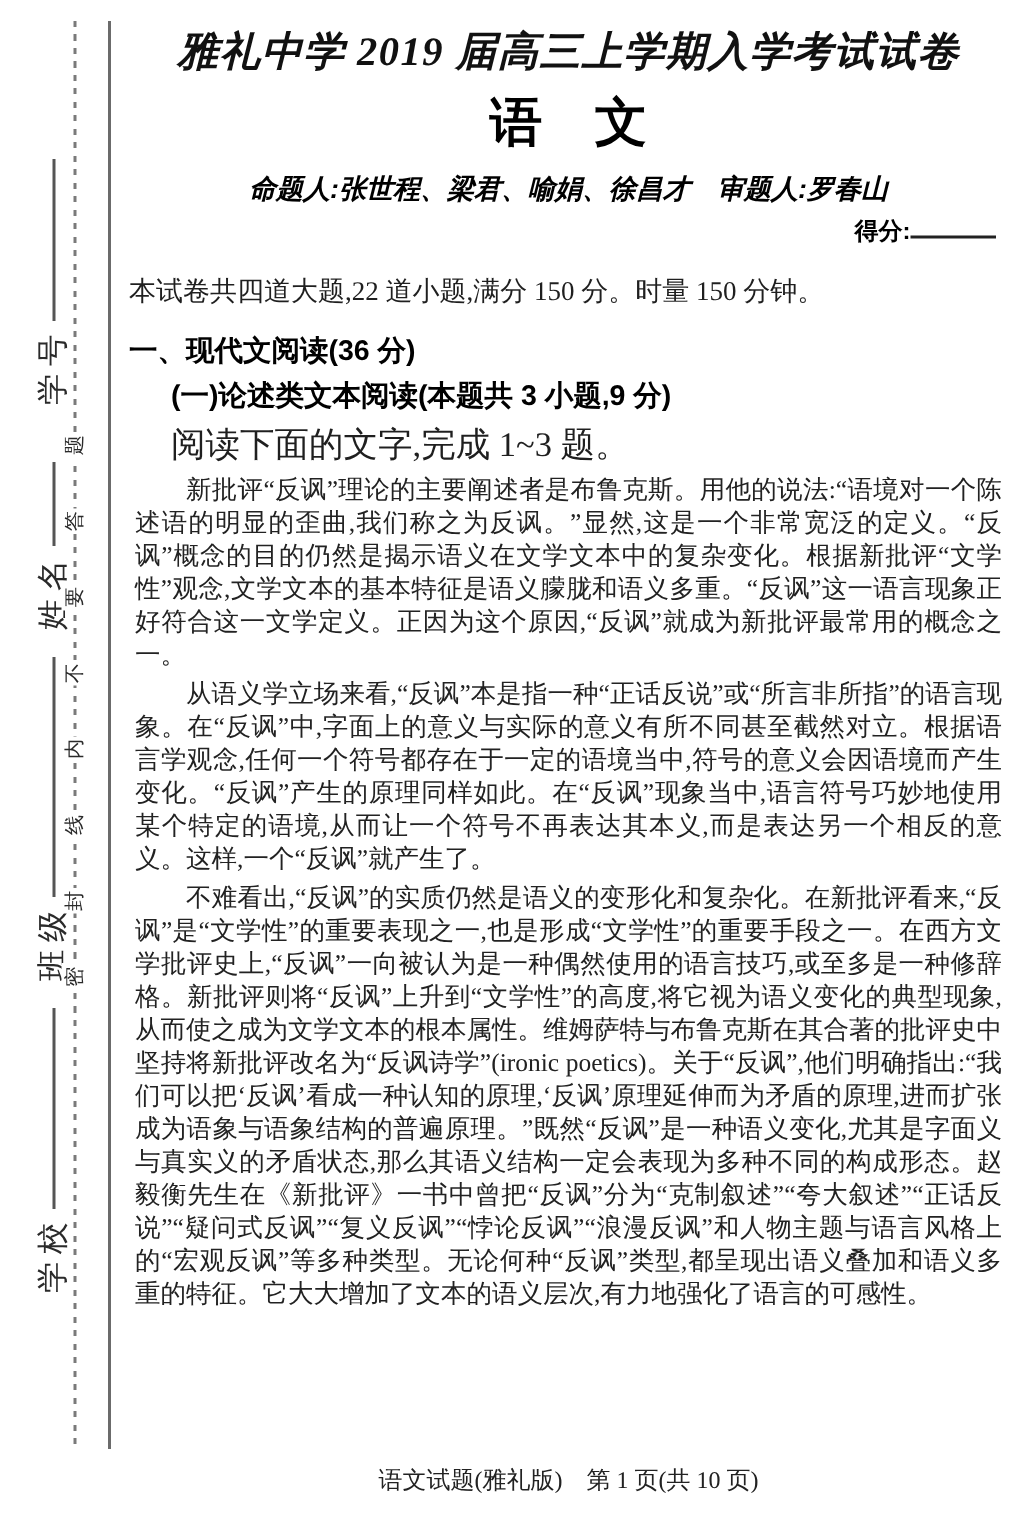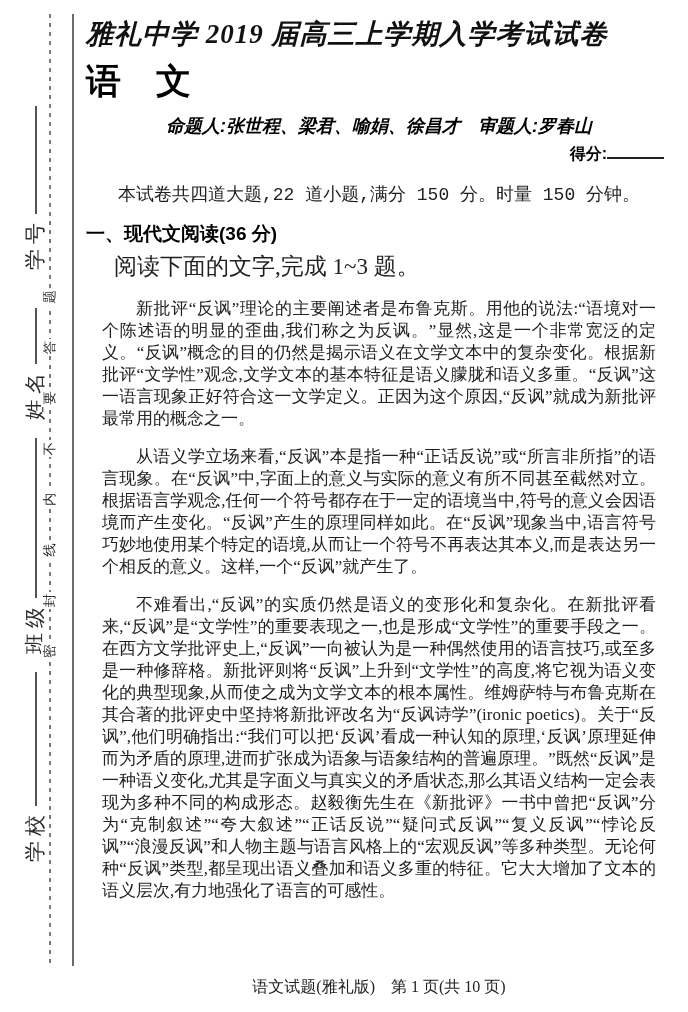--- a/index.html
+++ b/index.html
@@ -26,38 +26,38 @@
   .f2{top:426px;height:228px;} .f2 .v-inner{width:228px;} .f2 .v-blank{width:160px;}
   .f3{top:656px;height:206px;} .f3 .v-inner{width:206px;} .f3 .v-blank{width:134px;}
   .seal-strip{position:absolute;left:41px;top:288px;height:372px;width:18px;}
   .seal-inner{position:absolute;top:0;left:0;transform-origin:0 0;
     transform:rotate(-90deg) translateX(-100%);
     width:372px;height:18px;line-height:18px;
     display:flex;flex-direction:row;justify-content:space-between;}
   .seal-char{font-size:13.5px;background:#ffffff;padding:0 2px;color:#2a2a2a;}
   
   .content{position:absolute;left:86px;top:0;width:586px;}
-  .exam-title{margin-top:16px;font-size:27px;font-weight:bold;
+  .exam-title{margin-top:16px;text-align:center;font-size:27px;font-weight:bold;
     font-style:italic;letter-spacing:1px;color:#111;}
-  .subject{margin-top:6px;text-align:left;font-size:35px;font-weight:bold;
+  .subject{margin-top:6px;text-align:center;font-size:35px;font-weight:bold;
     font-family:"Liberation Sans","DejaVu Sans",sans-serif;color:#000;}
   .examiners{margin-top:9px;text-align:center;font-size:18px;font-weight:bold;
     font-family:"Liberation Sans","DejaVu Sans",sans-serif;color:#000;font-style:italic;}
   .score-row{margin-top:6px;text-align:right;padding-right:8px;font-size:16px;
     font-weight:bold;font-family:"Liberation Sans","DejaVu Sans",sans-serif;color:#000;}
   .score-blank{display:inline-block;width:57px;height:1px;border-bottom:2px solid #222;
     vertical-align:baseline;}
-  .summary{margin-top:17px;text-align:center;font-size:18px;font-family:Liberation Mono, monospace;}
+  .summary{margin-top:17px;font-size:18px;}
   .sec-head{margin-top:15px;font-size:19px;font-weight:bold;
     font-family:"Liberation Sans","DejaVu Sans",sans-serif;color:#000;}
   .subsec-head{margin-top:4px;padding-left:28px;font-size:19px;font-weight:bold;
     font-family:"Liberation Sans","DejaVu Sans",sans-serif;color:#000;}
   .read-instr{margin-top:4px;padding-left:28px;font-size:23px;}
   .article{margin-top:4px;}
-  .article p{margin:16px;font-size:17px;line-height:22px;text-indent:2em;
+  .article p{margin:4px;font-size:17px;line-height:22px;text-indent:2em;
     text-align:justify;color:#222;}
   .footer{position:absolute;left:86px;width:586px;top:977px;text-align:center;
     font-size:16px;color:#222;}
 </style>
 </head>
 <body>
 
 <div class="page">
 
   <div class="rule-dotted"></div>
@@ -103,20 +103,21 @@
 
   <div class="content">
     <div class="exam-title">雅礼中学 2019 届高三上学期入学考试试卷</div>
     <div class="subject">语　文</div>
     <div class="examiners">命题人:张世程、梁君、喻娟、徐昌才　审题人:罗春山</div>
     <div class="score-row">
       <span>得分:</span><span class="score-blank"></span>
     </div>
     <div class="summary">本试卷共四道大题,22 道小题,满分 150 分。时量 150 分钟。</div>
     <div class="sec-head">一、现代文阅读(36 分)</div>
+    <div class="subsec-head">(一)论述类文本阅读(本题共 3 小题,9 分)</div>
     <div class="read-instr">阅读下面的文字,完成 1~3 题。</div>
     <div class="article">
       <p>新批评“反讽”理论的主要阐述者是布鲁克斯。用他的说法:“语境对一个陈述语的明显的歪曲,我们称之为反讽。”显然,这是一个非常宽泛的定义。“反讽”概念的目的仍然是揭示语义在文学文本中的复杂变化。根据新批评“文学性”观念,文学文本的基本特征是语义朦胧和语义多重。“反讽”这一语言现象正好符合这一文学定义。正因为这个原因,“反讽”就成为新批评最常用的概念之一。</p>
       <p>从语义学立场来看,“反讽”本是指一种“正话反说”或“所言非所指”的语言现象。在“反讽”中,字面上的意义与实际的意义有所不同甚至截然对立。根据语言学观念,任何一个符号都存在于一定的语境当中,符号的意义会因语境而产生变化。“反讽”产生的原理同样如此。在“反讽”现象当中,语言符号巧妙地使用某个特定的语境,从而让一个符号不再表达其本义,而是表达另一个相反的意义。这样,一个“反讽”就产生了。</p>
       <p>不难看出,“反讽”的实质仍然是语义的变形化和复杂化。在新批评看来,“反讽”是“文学性”的重要表现之一,也是形成“文学性”的重要手段之一。在西方文学批评史上,“反讽”一向被认为是一种偶然使用的语言技巧,或至多是一种修辞格。新批评则将“反讽”上升到“文学性”的高度,将它视为语义变化的典型现象,从而使之成为文学文本的根本属性。维姆萨特与布鲁克斯在其合著的批评史中坚持将新批评改名为“反讽诗学”(ironic poetics)。关于“反讽”,他们明确指出:“我们可以把‘反讽’看成一种认知的原理,‘反讽’原理延伸而为矛盾的原理,进而扩张成为语象与语象结构的普遍原理。”既然“反讽”是一种语义变化,尤其是字面义与真实义的矛盾状态,那么其语义结构一定会表现为多种不同的构成形态。赵毅衡先生在《新批评》一书中曾把“反讽”分为“克制叙述”“夸大叙述”“正话反说”“疑问式反讽”“复义反讽”“悖论反讽”“浪漫反讽”和人物主题与语言风格上的“宏观反讽”等多种类型。无论何种“反讽”类型,都呈现出语义叠加和语义多重的特征。它大大增加了文本的语义层次,有力地强化了语言的可感性。</p>
     </div>
 
   </div>
 
   <div class="footer">语文试题(雅礼版)　第 1 页(共 10 页)</div>

